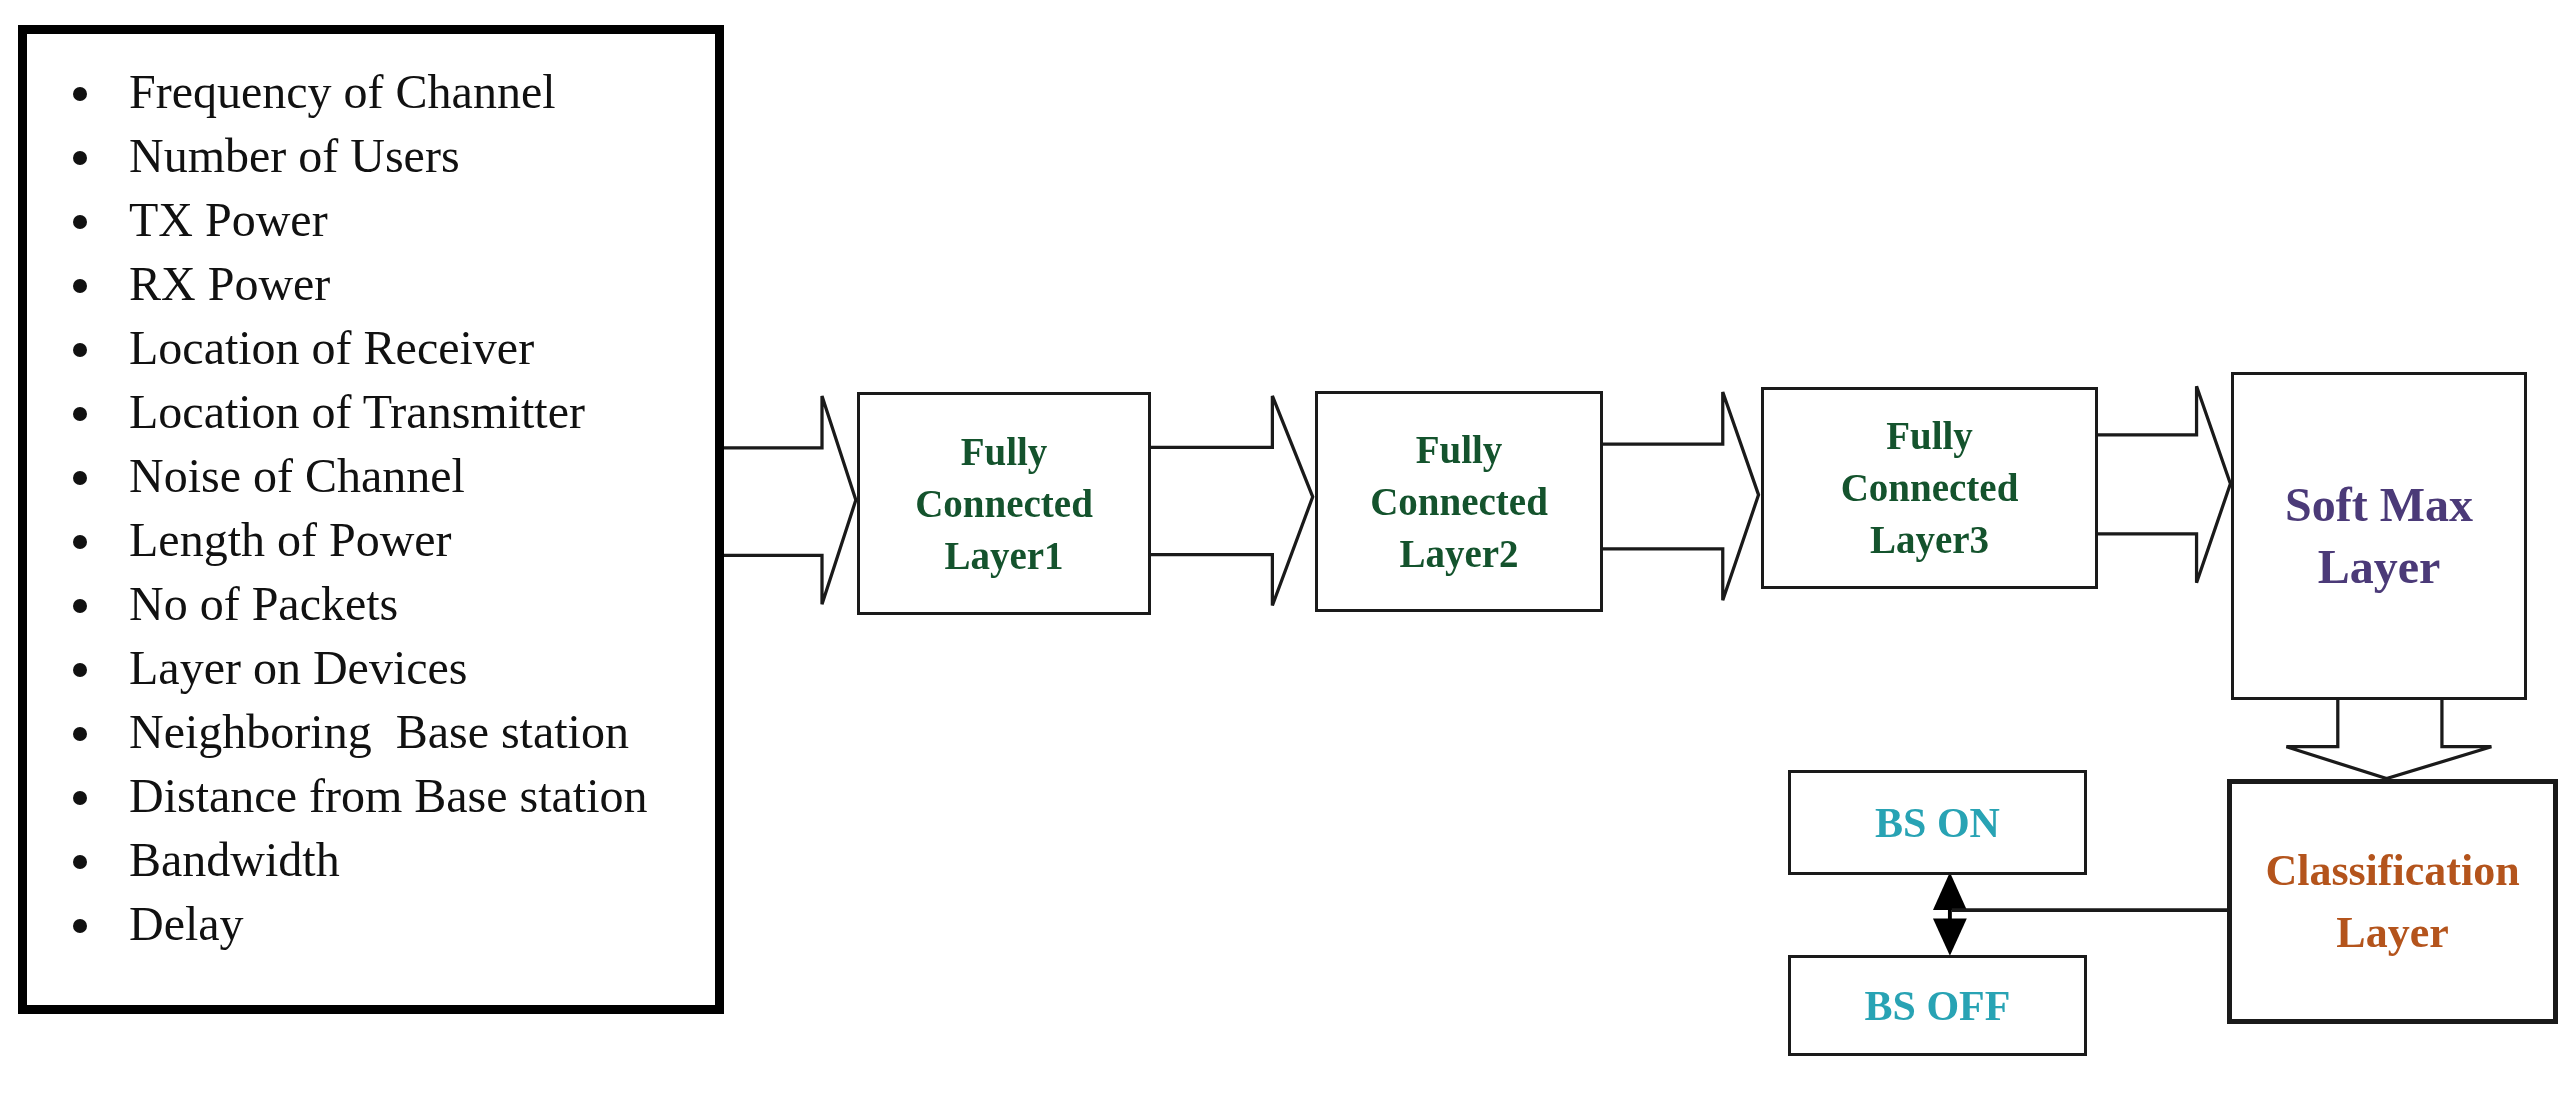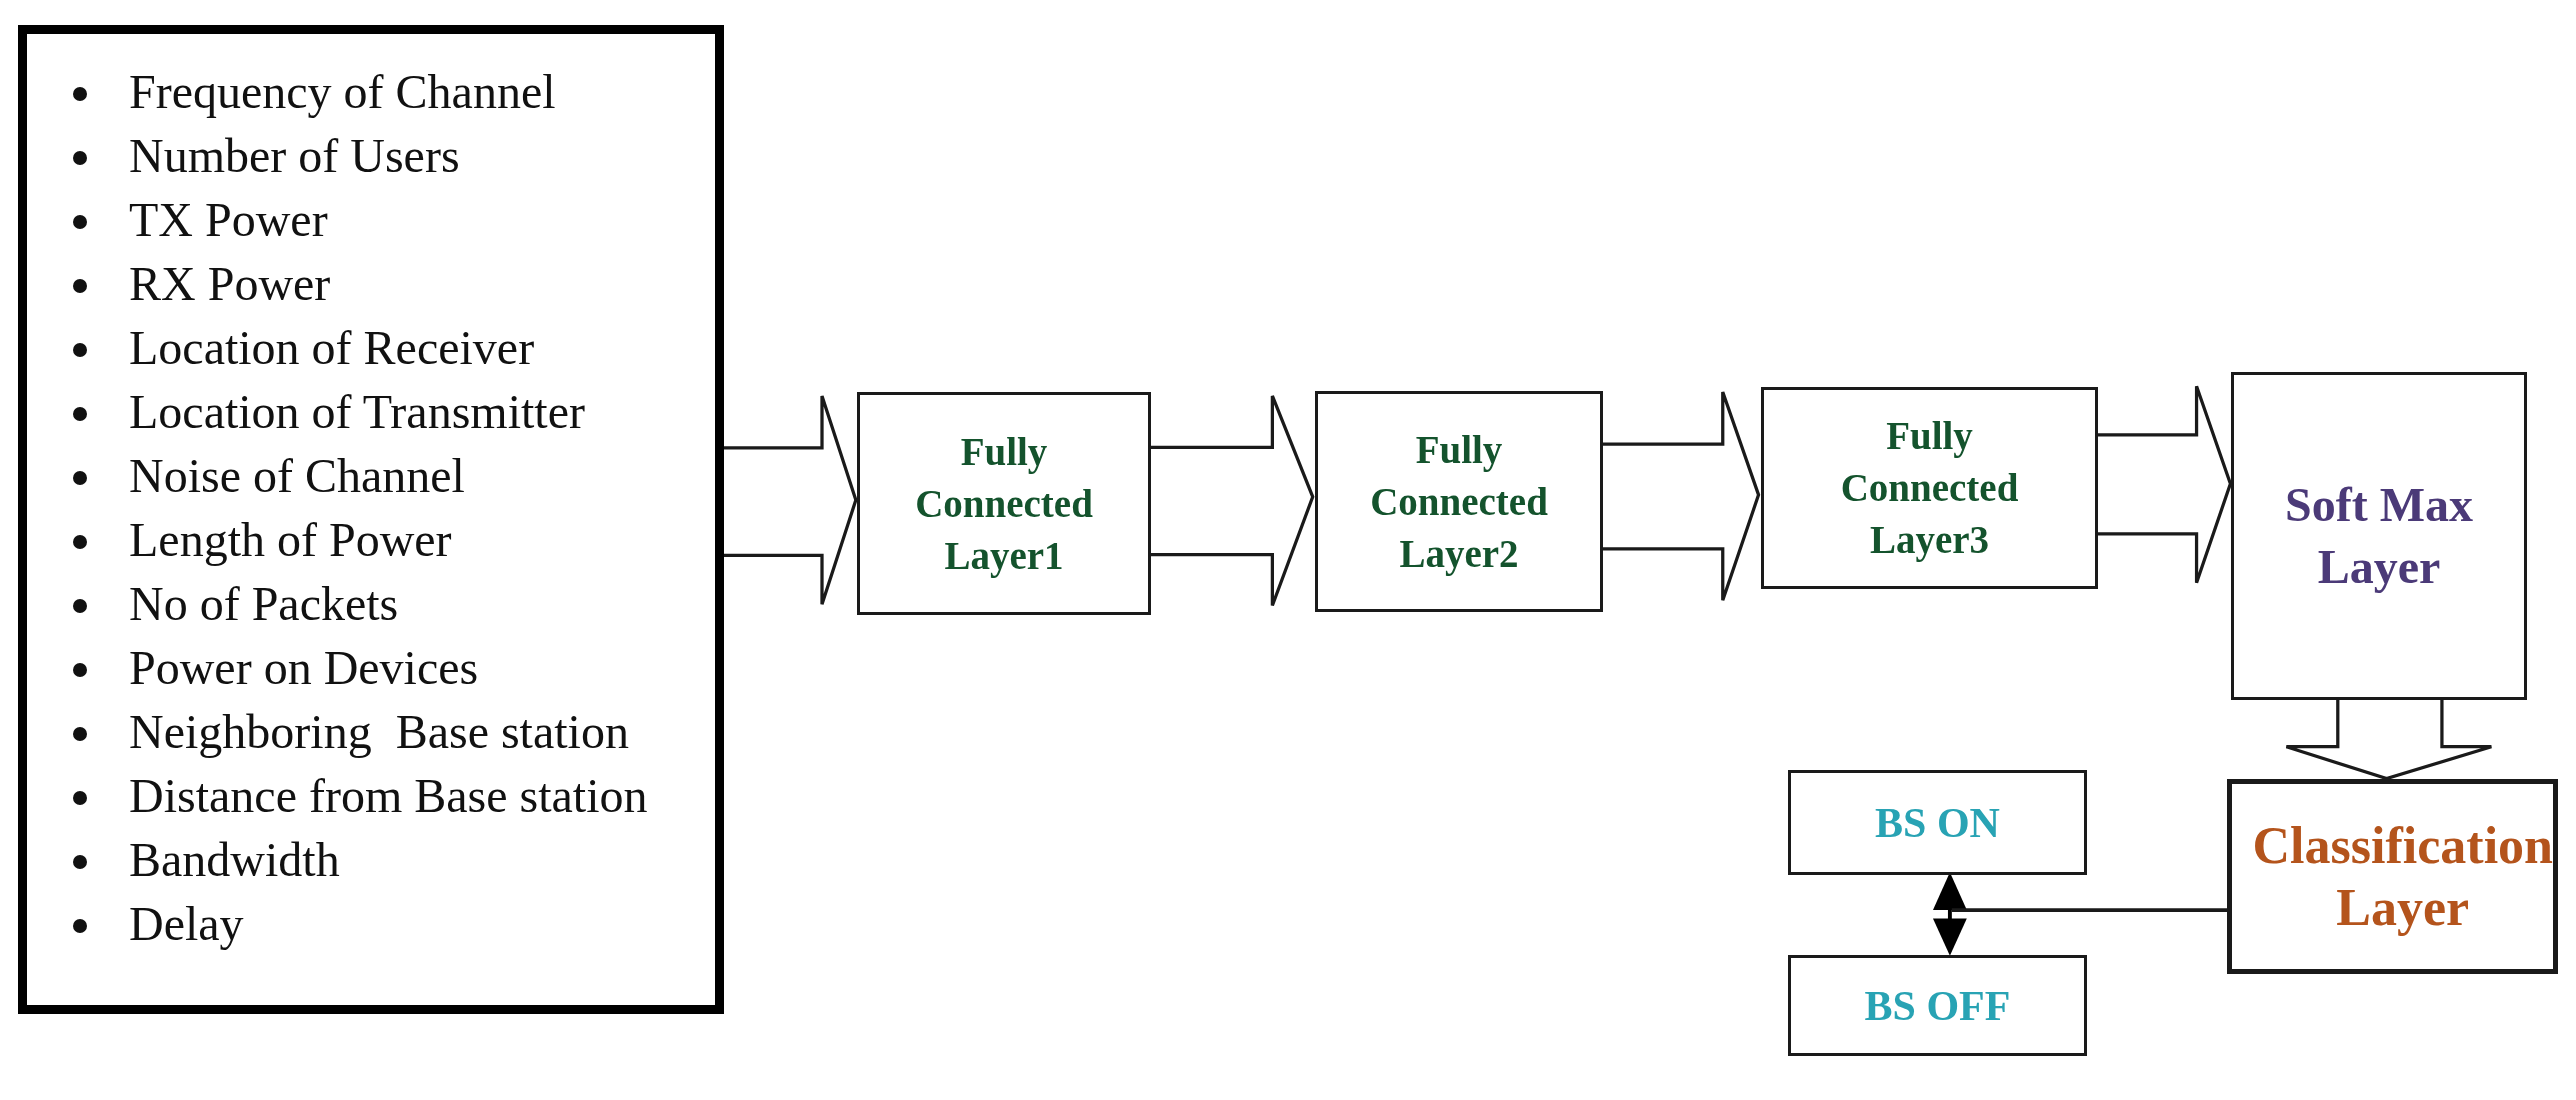--- a/index.html
+++ b/index.html
@@ -56,23 +56,23 @@
   }
   .fc { font-size: 39px; line-height: 52px; color: #14532d; }
   .node-fc1 { left: 857px; top: 392px; width: 294px; height: 223px; }
   .node-fc2 { left: 1315px; top: 391px; width: 288px; height: 221px; }
   .node-fc3 { left: 1761px; top: 387px; width: 337px; height: 202px; }
   .node-softmax {
     left: 2231px; top: 372px; width: 296px; height: 328px;
     font-size: 48px; line-height: 62px; color: #4b3a78;
   }
   .node-classification {
-    left: 2227px; top: 779px; width: 331px; height: 195px;
+    left: 2227px; top: 779px; width: 331px; height: 245px;
     border-width: 5.2px;
-    font-size: 52px; line-height: 62px; color: #b4541c; justify-content: flex-end;
+    font-size: 44px; line-height: 62px; color: #b4541c;
   }
   .node-bs {
     font-size: 42px; color: #28a3b4;
   }
   .node-bson  { left: 1788px; top: 770px; width: 299px; height: 105px; }
   .node-bsoff { left: 1788px; top: 955px; width: 299px; height: 101px; }
 </style>
 </head>
 <body>
 
@@ -99,21 +99,21 @@
     <ul>
         <li>Frequency of Channel</li>
         <li>Number of Users</li>
         <li>TX Power</li>
         <li>RX Power</li>
         <li>Location of Receiver</li>
         <li>Location of Transmitter</li>
         <li>Noise of Channel</li>
         <li>Length of Power</li>
         <li>No of Packets</li>
-        <li>Power on Devices</li>
+        <li>Layer on Devices</li>
         <li>Neighboring&nbsp; Base station</li>
         <li>Distance from Base station</li>
         <li>Bandwidth</li>
         <li>Delay</li>
       </ul>
   </div>
 
   <div class="node node-fc1 fc">
     <span class="label">Fully
 Connected

